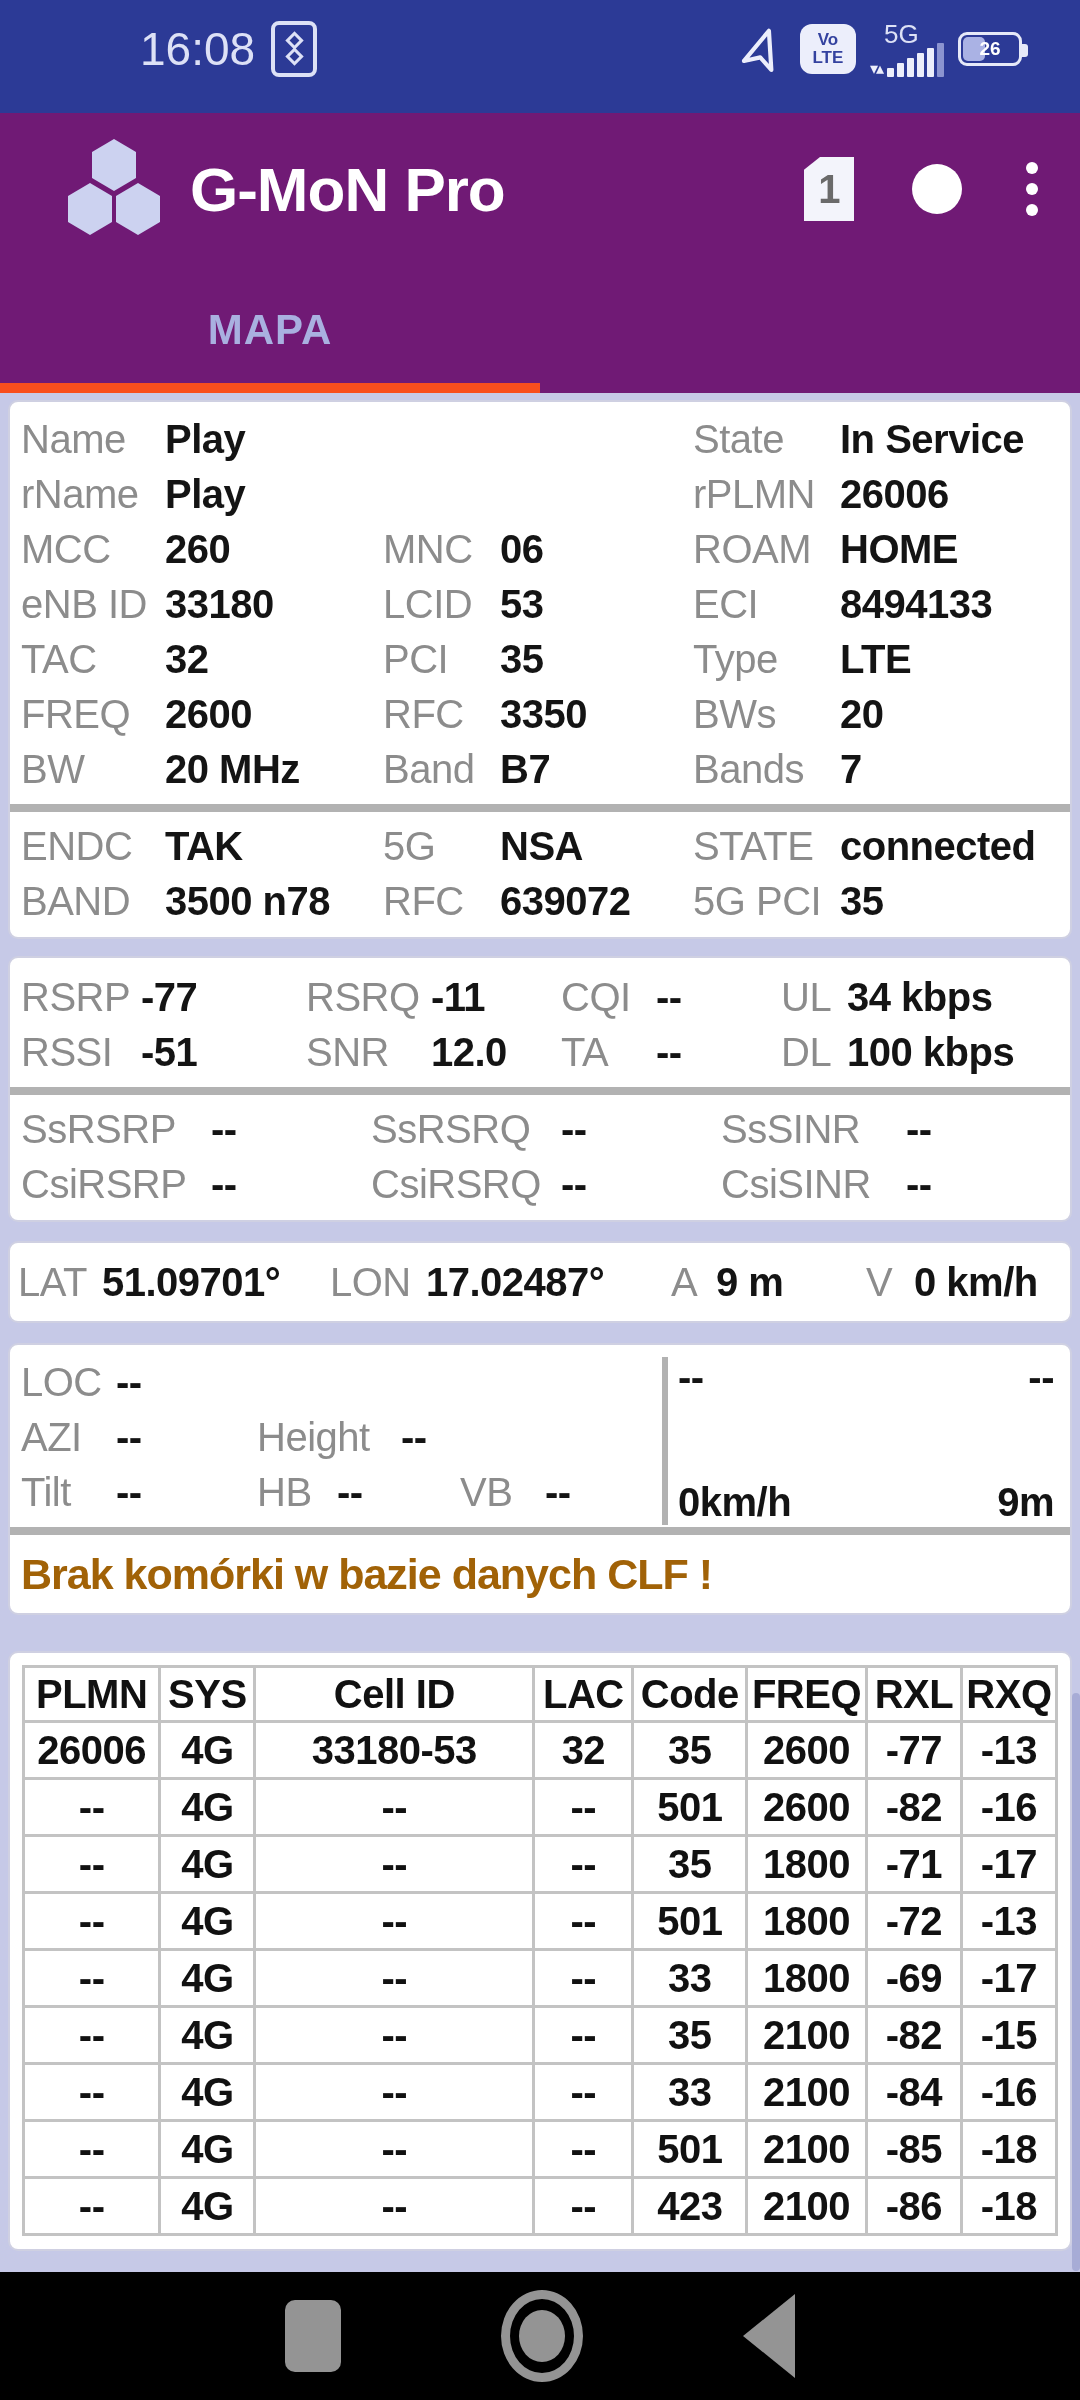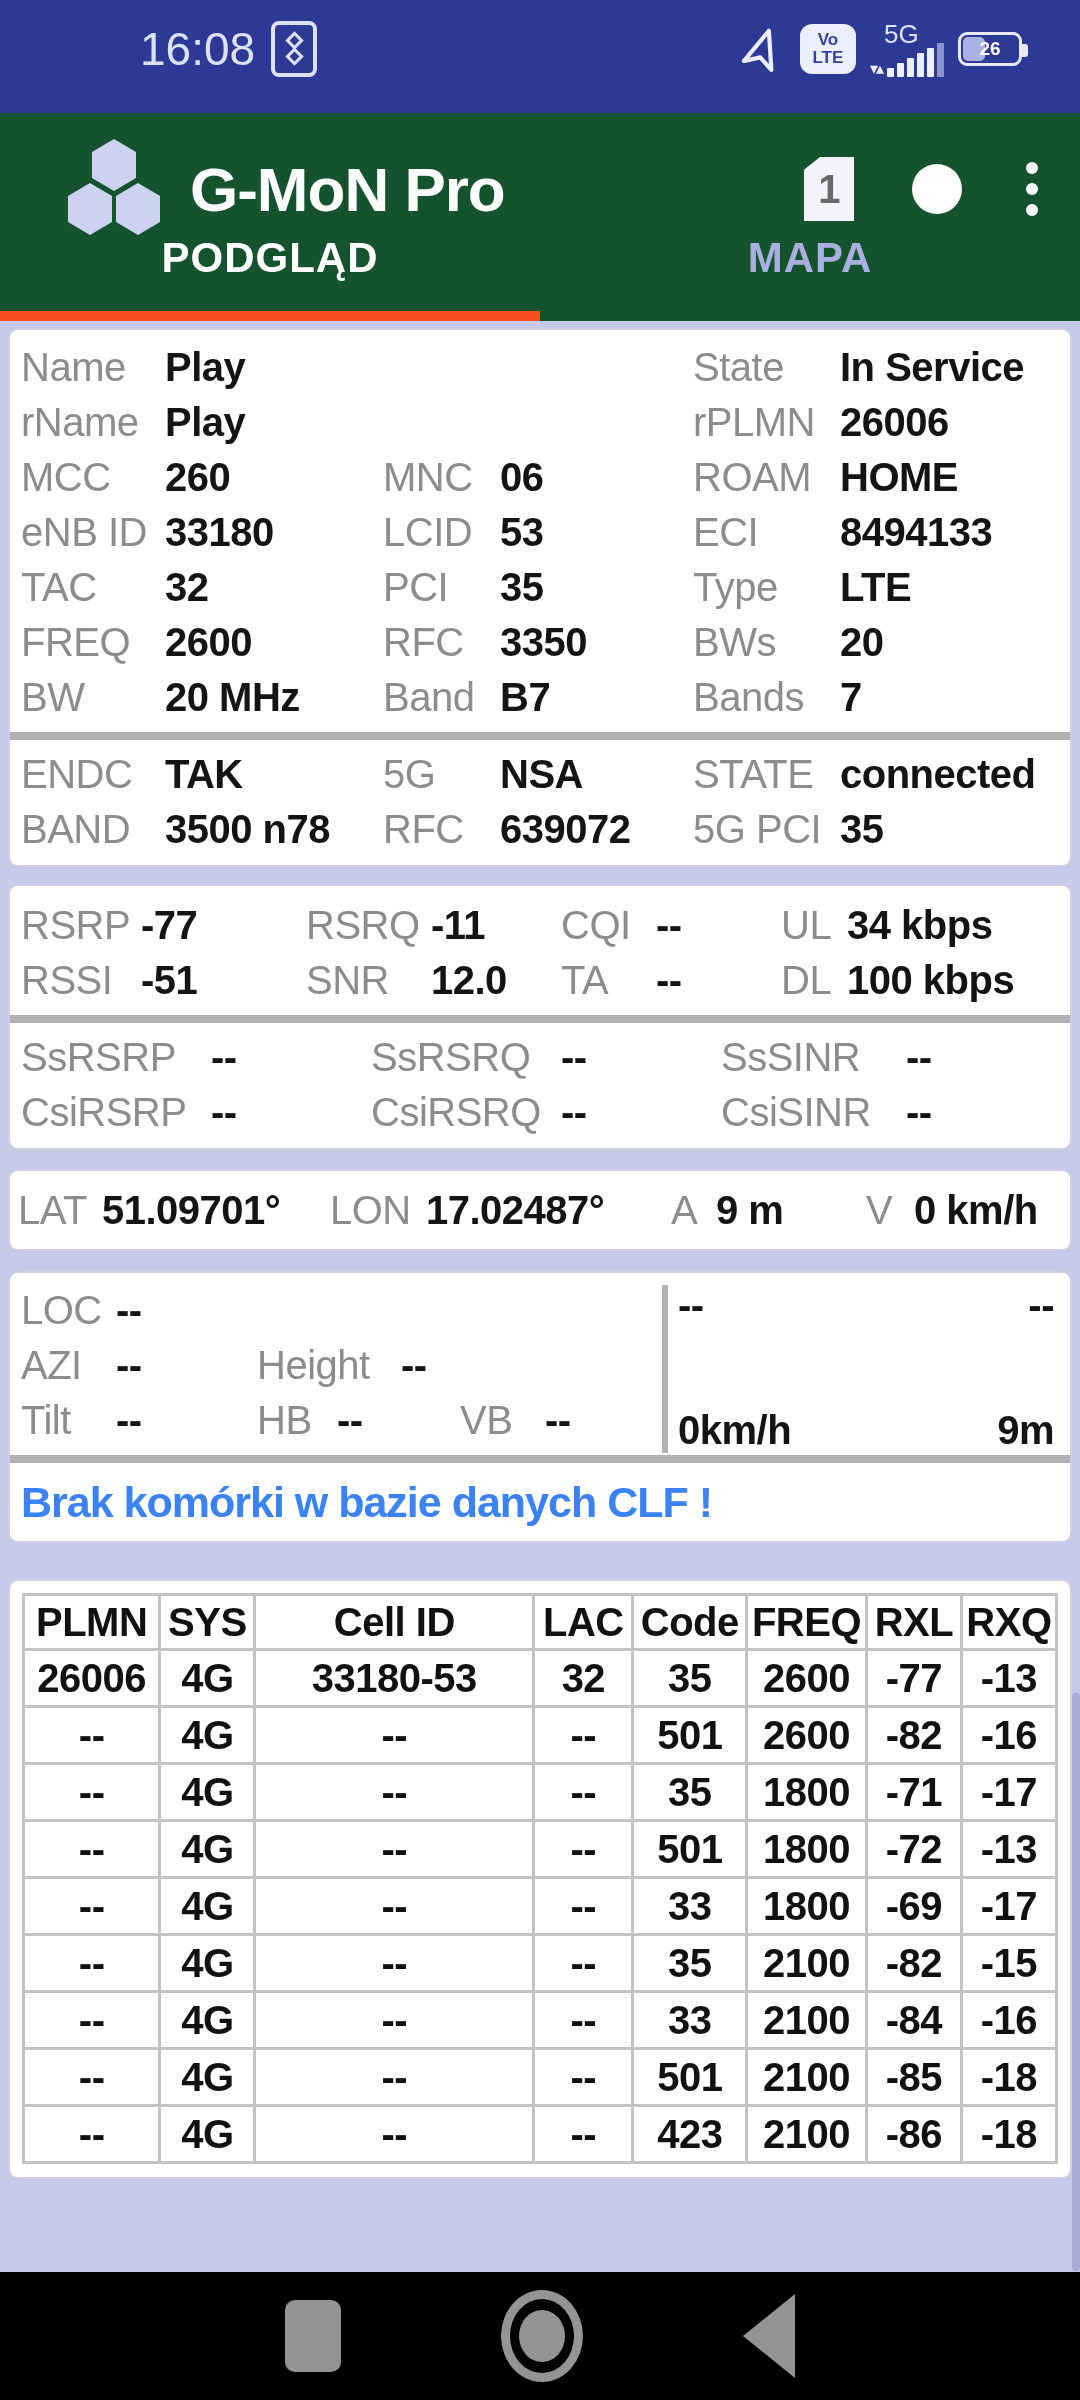--- a/index.html
+++ b/index.html
@@ -24,21 +24,21 @@
   .sig-arrows{font-size:16px;line-height:16px;letter-spacing:-2px;margin-right:2px;color:#eceefb;}
   .bar{width:7px;background:#eceefb;border-radius:1px;}
   .bar.dim{background:#8b94d0;}
   .battery{position:relative;width:64px;height:34px;border:3px solid #e6e9f8;border-radius:9px;
     display:flex;align-items:center;justify-content:center;box-sizing:border-box;}
   .battery .fill{position:absolute;left:2px;top:2px;bottom:2px;width:22px;background:#aab2e4;border-radius:5px;}
   .battery .pct{position:relative;font-size:19px;font-weight:bold;color:#fff;letter-spacing:0;}
   .battery .tip{position:absolute;right:-9px;top:9px;width:6px;height:13px;background:#e6e9f8;border-radius:0 3px 3px 0;}
 
   
-  .app-bar{height:208px;background:#14532d;position:relative;}
+  .app-bar{height:280px;background:#701a75;position:relative;}
   .ab-top{height:152px;display:flex;align-items:center;padding:0 36px 0 56px;box-sizing:border-box;}
   .logo{margin-right:18px;}
   .ab-title{color:#fff;font-size:62px;font-weight:bold;flex:1;letter-spacing:-1px;}
   .ab-actions{display:flex;align-items:center;gap:58px;}
   .sim{width:50px;height:64px;background:#f3f4fb;clip-path:polygon(32% 0,100% 0,100% 100%,0 100%,0 20%);
     display:flex;align-items:center;justify-content:center;font-size:40px;font-weight:bold;color:#6a6a6a;}
   .rec{width:50px;height:50px;border-radius:50%;background:#fff;}
   .dots{display:flex;flex-direction:column;gap:9px;padding:6px;}
   .dots i{width:12px;height:12px;border-radius:50%;background:#fff;}
   .tab-bar{position:absolute;left:0;right:0;bottom:0;height:127px;display:flex;}
@@ -64,21 +64,21 @@
 
   .card-identity{margin-top:7px;padding:10px 0 8px 0;}
   .card-signal{margin-top:17px;padding:12px 0 8px 0;}
   .card-gps{margin-top:19px;}
   .card-cellinfo{margin-top:20px;position:relative;padding-top:10px;}
   .ci-left{width:654px;}
   .vdivider{position:absolute;left:652px;top:12px;width:6px;height:168px;background:#b2b2b2;}
   .graph{position:absolute;left:668px;right:16px;top:10px;height:170px;
     display:flex;flex-direction:column;justify-content:space-between;font-size:40px;}
   .graph-row{display:flex;justify-content:space-between;align-items:center;}
-  .message{font-size:43px;font-weight:bold;color:#3b82f6;padding:8px 0 14px 11px;letter-spacing:-1px;}
+  .message{font-size:43px;font-weight:bold;color:#a16207;padding:8px 0 14px 11px;letter-spacing:-1px;}
 
   .card-table{margin-top:36px;padding:12px;height:600px;}
   table{width:100%;border-collapse:collapse;table-layout:fixed;}
   th,td{border:3px solid #c3c3c3;text-align:center;font-size:40px;font-weight:bold;color:#111;
     height:54px;padding:0;white-space:nowrap;overflow:hidden;}
   th{height:52px;}
   .scroll-thumb{position:absolute;right:0;width:8px;top:1693px;height:578px;background:#a7acd6;border-radius:4px;}
 
   
   .nav-bar{position:absolute;left:0;right:0;bottom:0;height:128px;background:#000;
@@ -143,21 +143,20 @@
         <span class="sim">1</span>
         <span class="rec"></span>
         <span class="dots">
             <i></i>
             <i></i>
             <i></i>
           </span>
       </span>
     </div>
     <div class="tab-bar">
-      <div class="tab active">PODGLĄD</div>
       <div class="tab inactive">MAPA</div>
       <div class="tab-underline"></div>
     </div>
   </div>
 
   <div class="card card-identity">
     <div class="row g6">
       <span class="lbl">Name</span>
         <span class="val">Play</span>
       <span class="lbl"></span>

